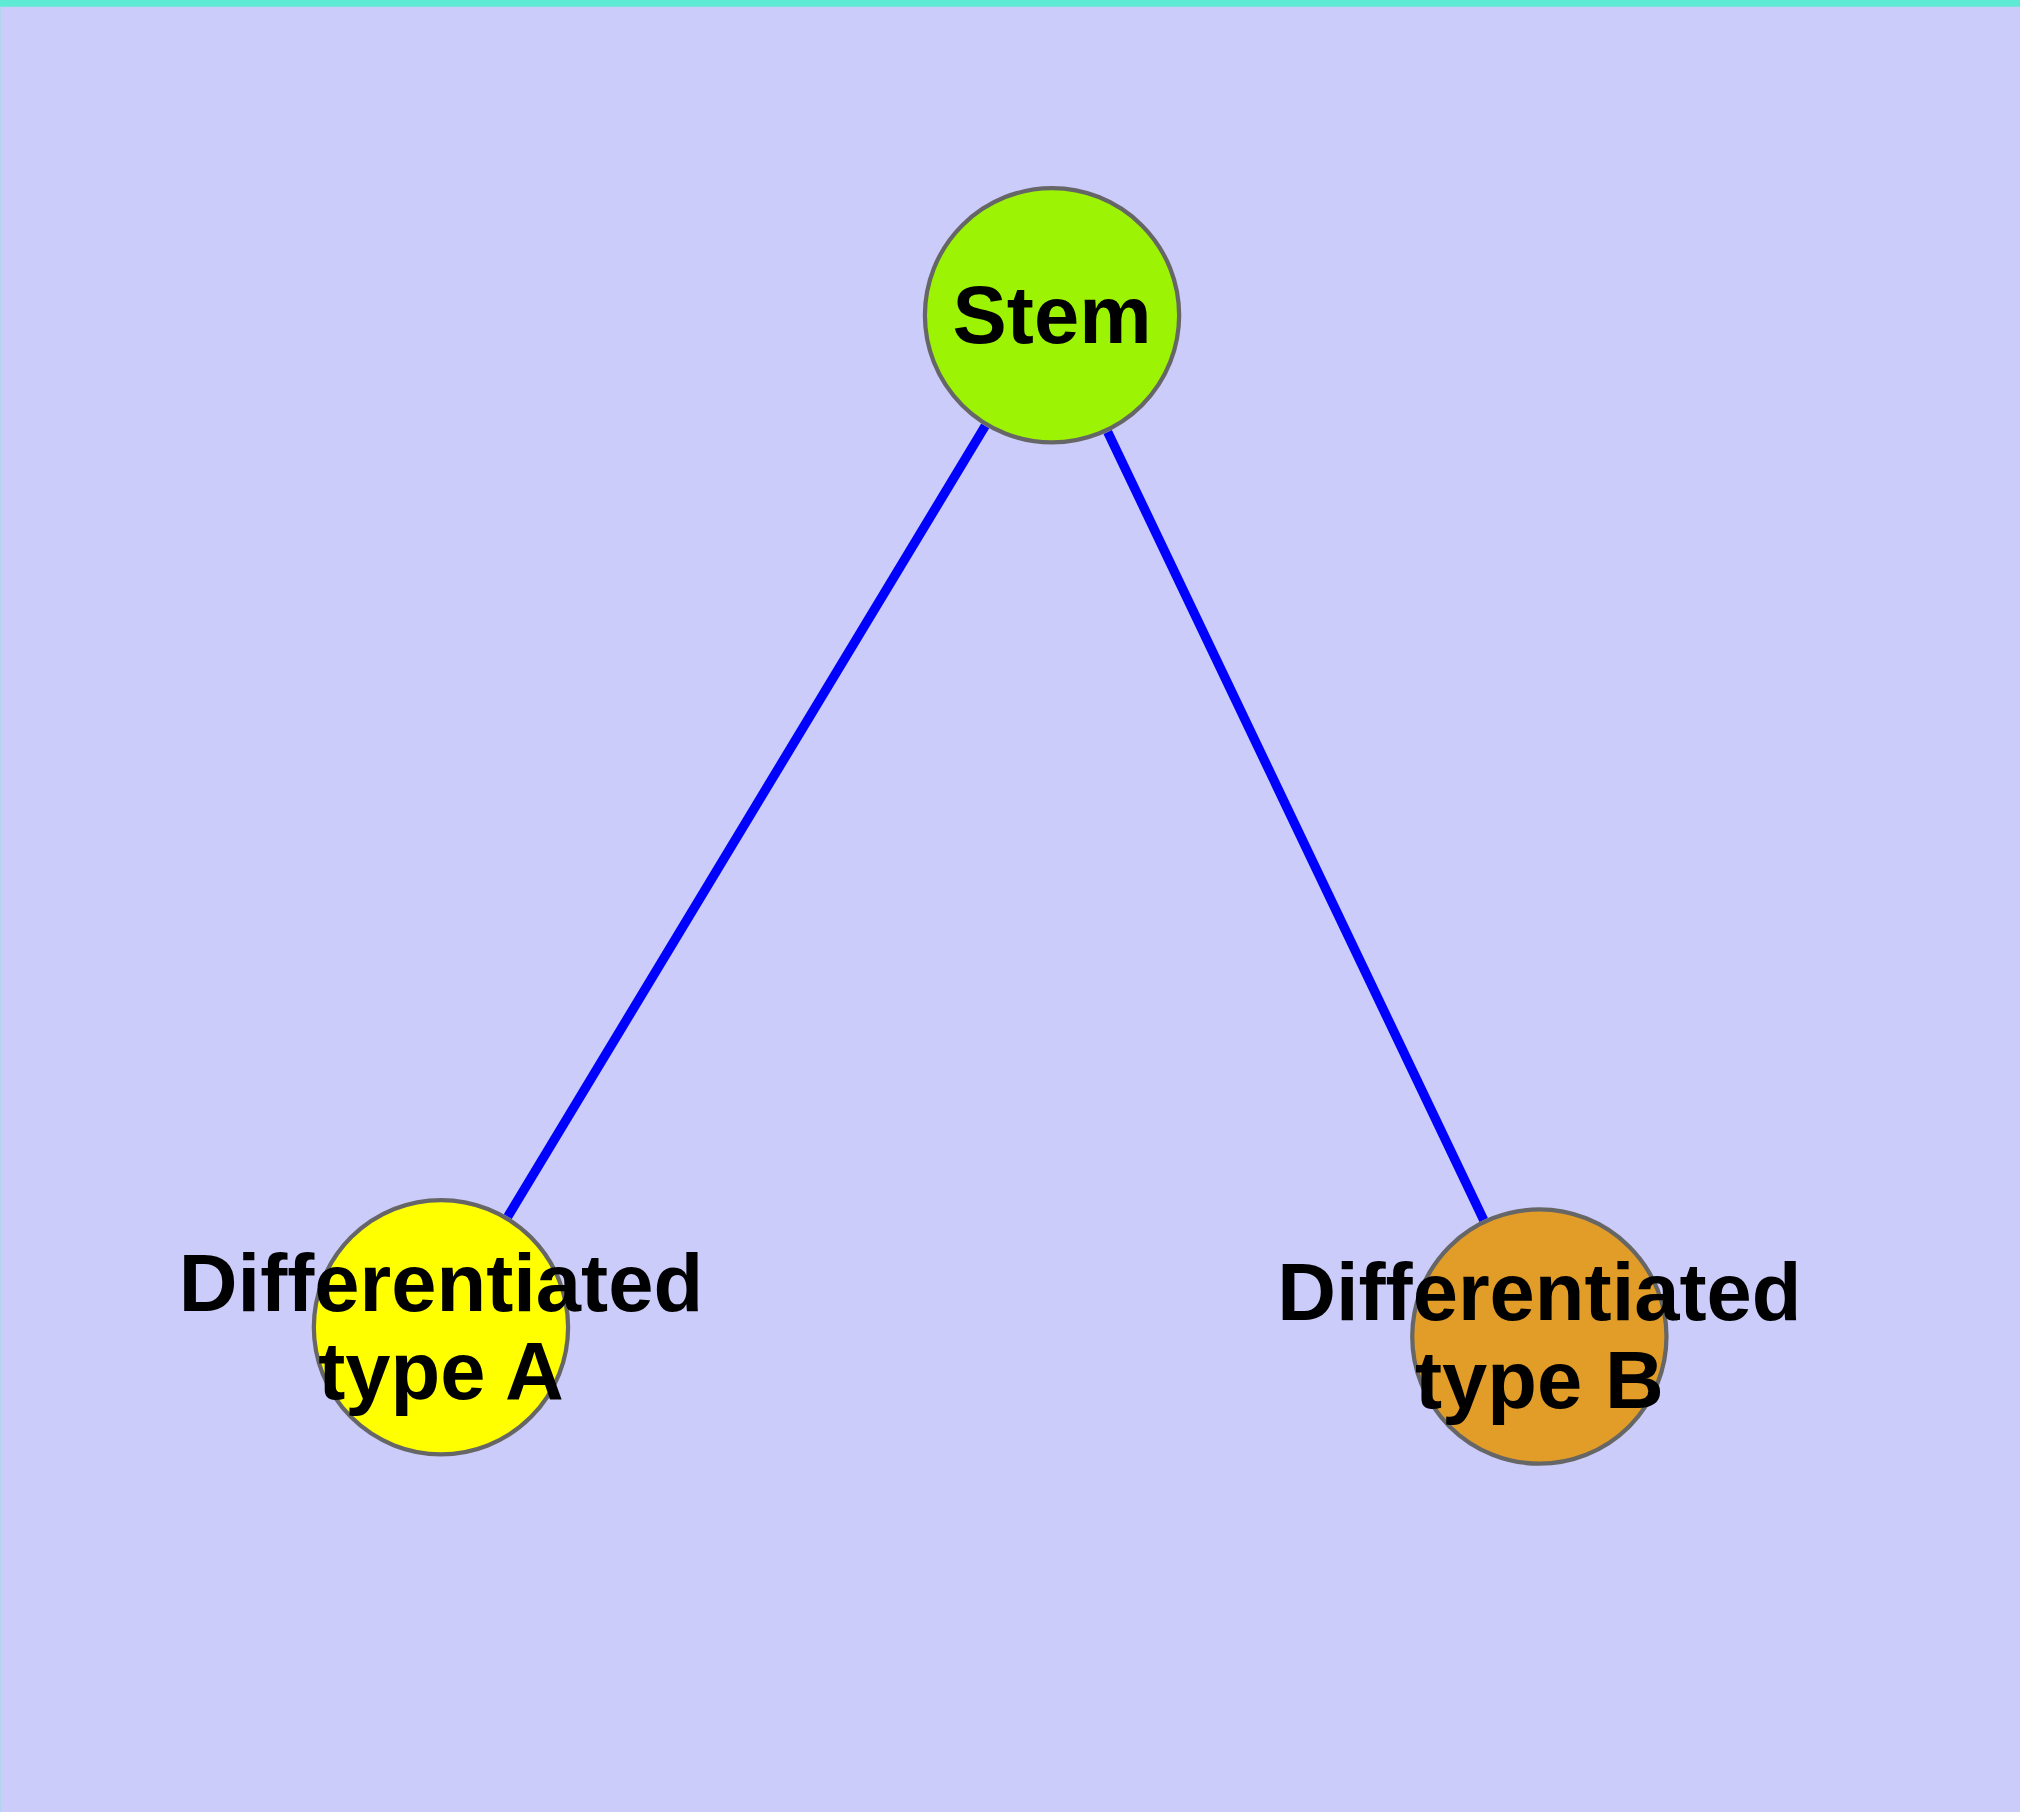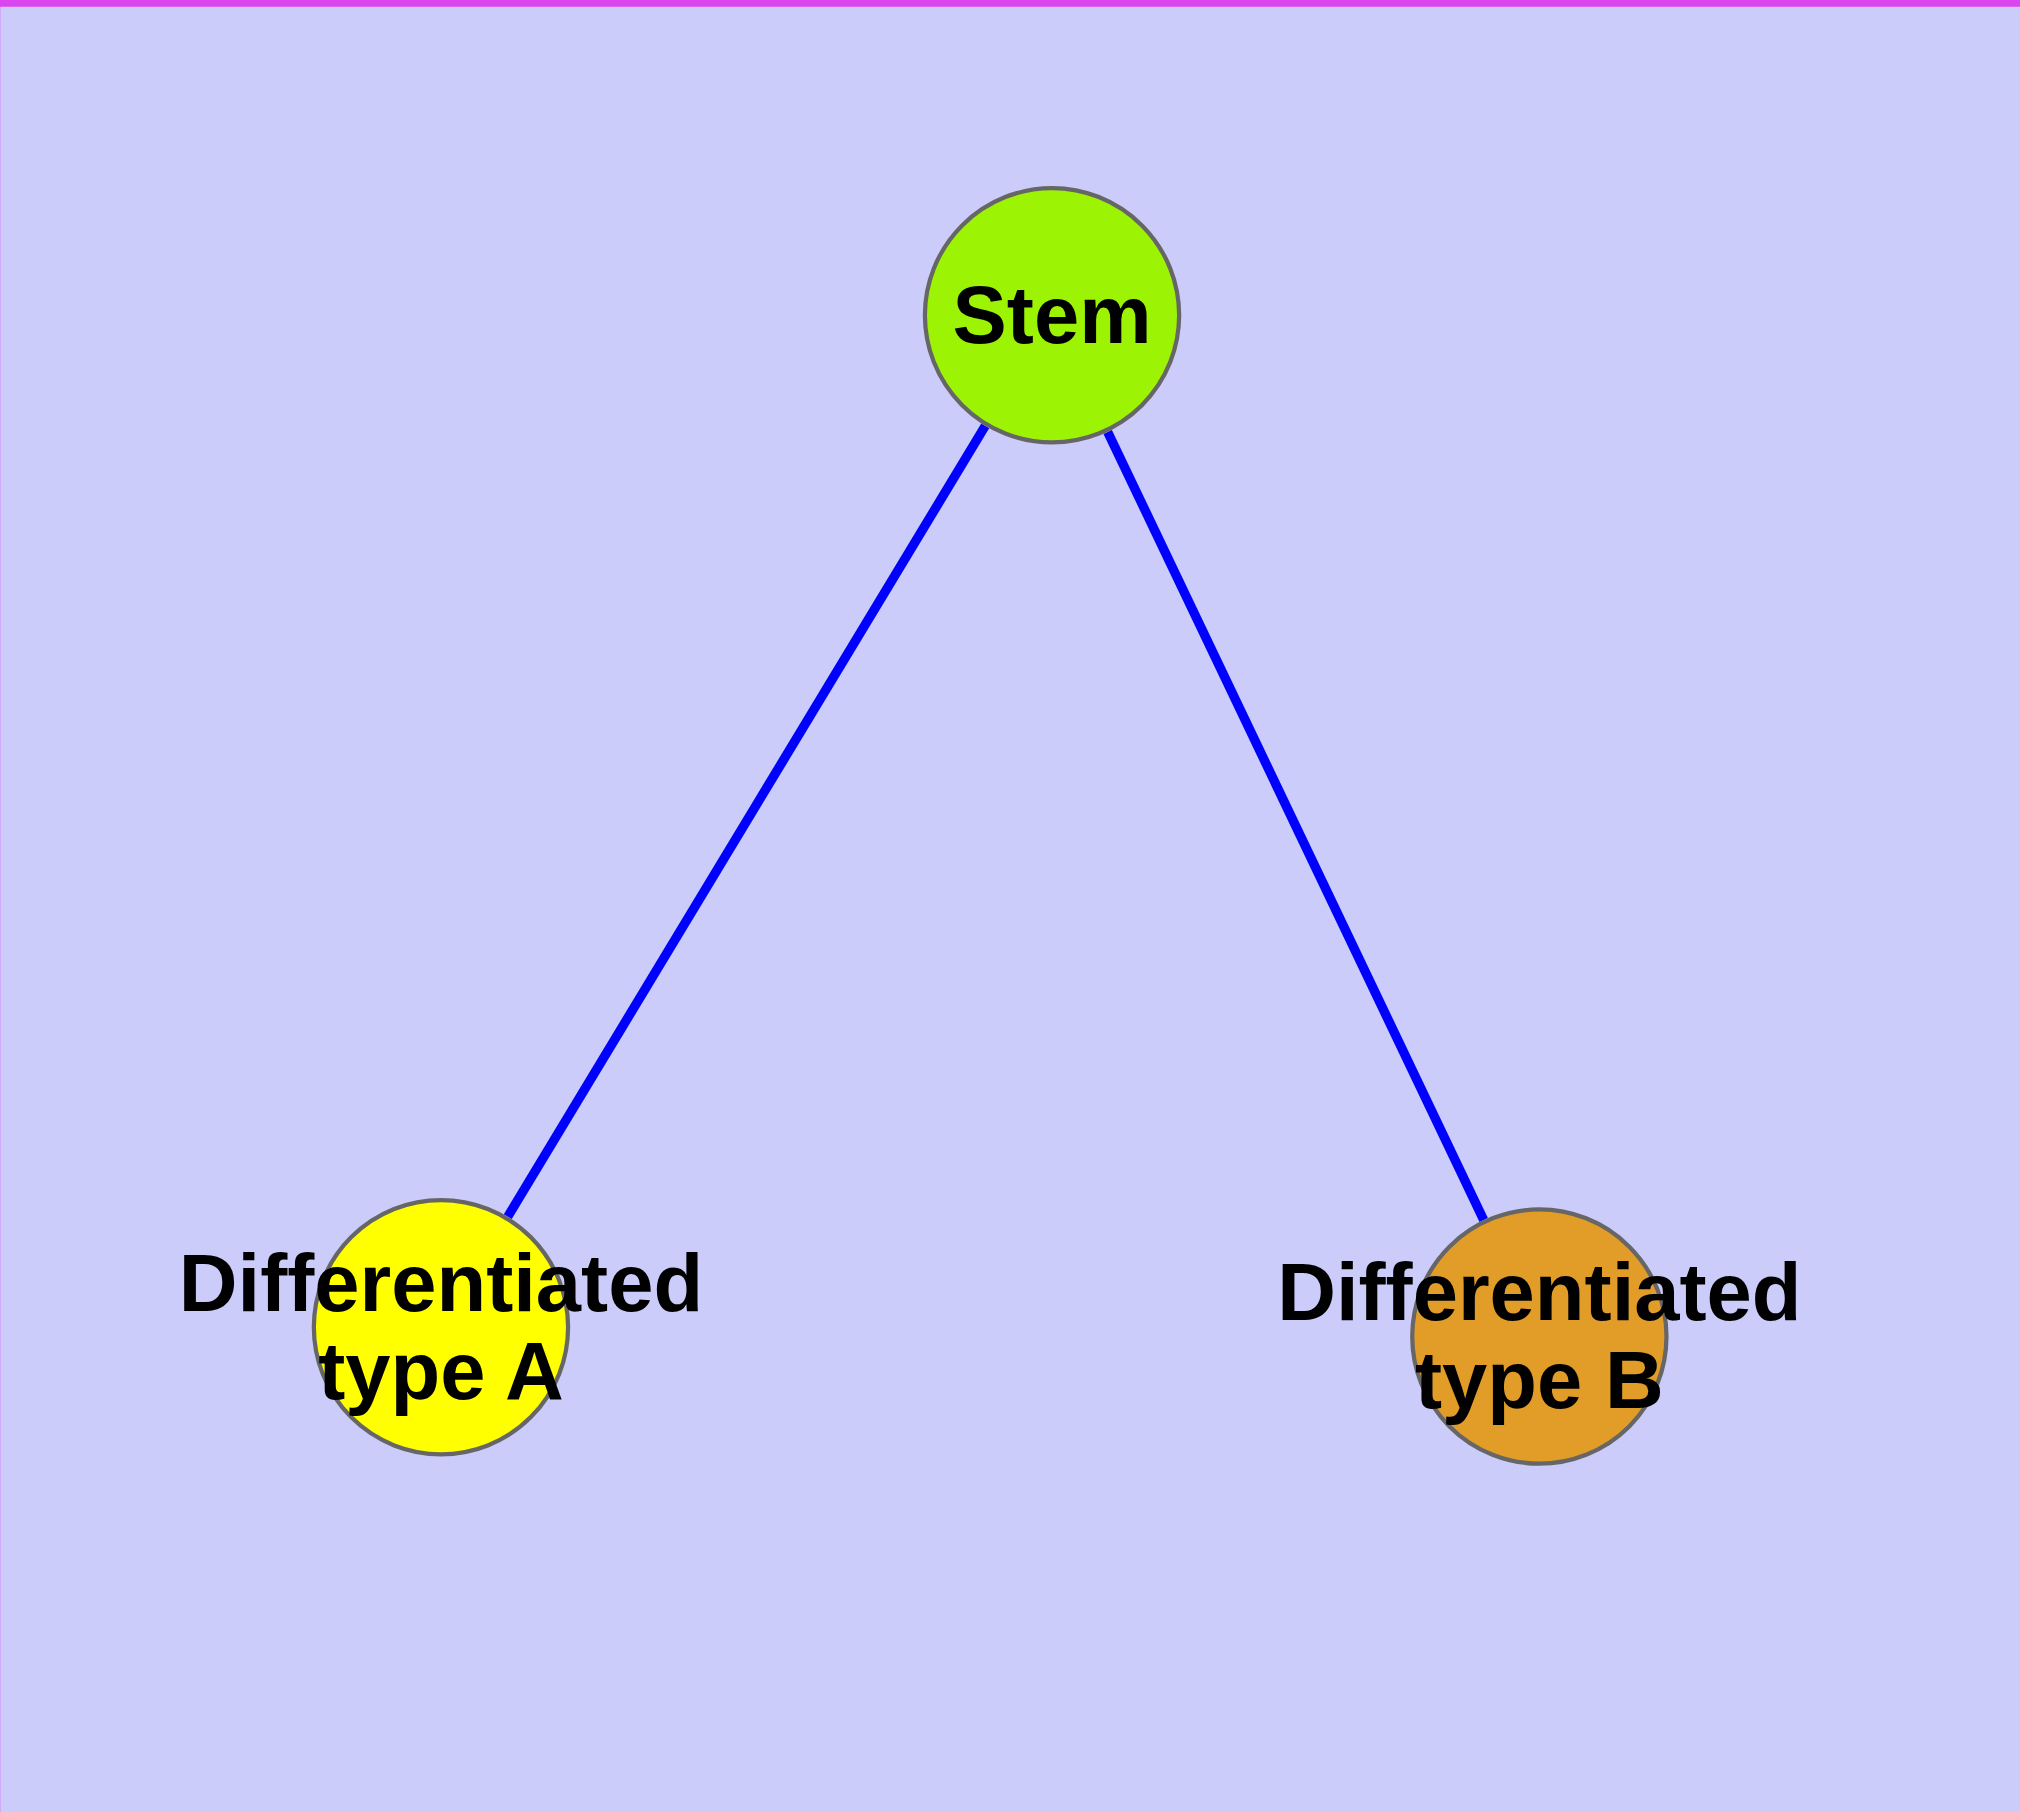--- a/index.html
+++ b/index.html
@@ -30,21 +30,21 @@
   .node-label {
     font-family: "Liberation Sans", sans-serif;
     font-weight: bold;
     fill: #000000;
     paint-order: normal;
   }
 </style>
 </head>
 <body>
 
-<div id="diagram-root" style="width: 2021px; height: 1812px; background: #d946ef;">
+<div id="diagram-root" style="width: 2021px; height: 1812px; background: #5eead4;">
   <svg id="graph-svg" viewBox="0 0 2384 2138" xmlns="http://www.w3.org/2000/svg" style="width: 2021px; height: 1812px;">
 
     <rect id="bg-rect" x="0" y="8" width="2384" height="2130" fill="#ccccfa"></rect>
 
     <g id="edges-group">
       <line id="edge-stem-to-a" x1="1162.1699035381127" y1="502.54526376628746" x2="598.8300964618871" y2="1435.4547362337125" stroke="#0000ff" stroke-width="11" stroke-linecap="butt"></line>
       <line id="edge-stem-to-b" x1="1306.675690357678" y1="509.63340327130766" x2="1750.324309642322" y2="1439.3665967286922" stroke="#0000ff" stroke-width="11" stroke-linecap="butt"></line>
     </g>
 
     <g id="nodes-group">

